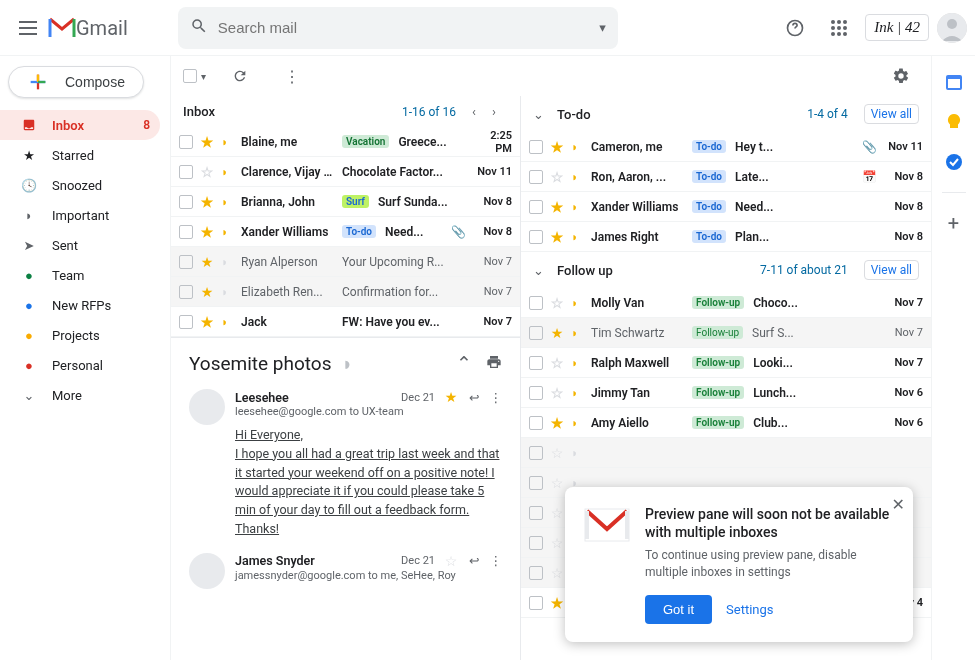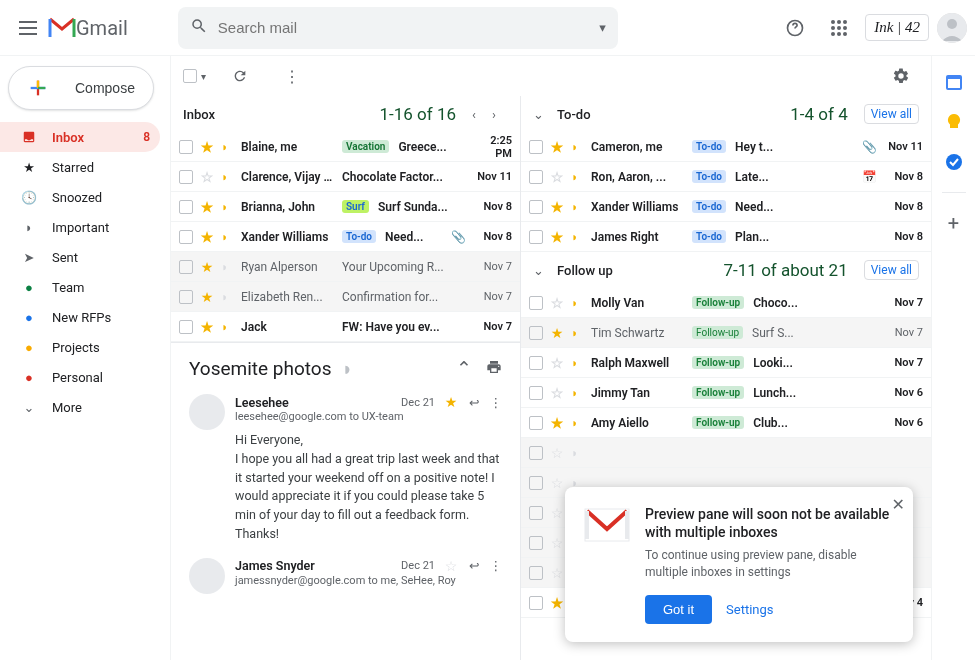--- a/index.html
+++ b/index.html
@@ -9,34 +9,34 @@
 .logo-area { display: flex; align-items: center; gap: 0; margin-right: 50px; }
 .gmail-text { font-size: 20px; color: #5f6368; }
 .search-box { flex: 1; max-width: 440px; background: #f1f3f4; border-radius: 8px; height: 42px; display: flex; align-items: center; padding: 0 12px; gap: 10px; }
 .search-box input { flex: 1; border: none; background: transparent; font-size: 15px; outline: none; color: #0c4a6e; }
 .header-right { margin-left: auto; display: flex; align-items: center; gap: 8px; }
 .icon-btn { width: 36px; height: 36px; display: flex; align-items: center; justify-content: center; cursor: pointer; border-radius: 50%; color: #5f6368; }
 .ink-badge { border: 1px solid #dadce0; border-radius: 4px; padding: 4px 8px; font-style: italic; font-family: cursive; font-size: 15px; }
 .avatar { width: 30px; height: 30px; border-radius: 50%; background: #ddd; display: flex; align-items: center; justify-content: center; overflow: hidden; }
 .main { display: flex; height: calc(660px - 56px); }
 .sidebar { width: 170px; padding: 10px 0; }
-.compose-btn { margin: 0 8px 12px 8px; padding: 10px 18px; border: 1px solid #dadce0; border-radius: 24px; background: #fff; display: flex; align-items: center; gap: 26px; box-shadow: 0 1px 2px rgba(60,64,67,.15); cursor: pointer; font-size: 14px; color: #3c4043; }
+.compose-btn { margin: 0 8px 12px 8px; padding: 4px 18px; border: 1px solid #dadce0; border-radius: 24px; background: #fff; display: flex; align-items: center; gap: 16px; box-shadow: 0 1px 2px rgba(60,64,67,.15); cursor: pointer; font-size: 14px; color: #3c4043; }
 .nav-item { height: 30px; display: flex; align-items: center; padding: 0 10px 0 20px; gap: 14px; cursor: pointer; border-radius: 0 15px 15px 0; font-size: 13px; color: #202124; margin-right: 10px; }
 .nav-item.active { background: #fce8e6; color: #d93025; font-weight: 600; }
 .nav-item .count { margin-left: auto; color: #d93025; font-size: 12px; }
 .nav-icon { width: 18px; display: flex; justify-content: center; color: #5f6368; }
 .nav-item.active .nav-icon { color: #d93025; }
 .content { flex: 1; display: flex; flex-direction: column; border-left: 1px solid #f1f3f4; overflow: hidden; }
 .toolbar { height: 40px; display: flex; align-items: center; padding: 0 12px; gap: 16px; }
 .panes { flex: 1; display: flex; overflow: hidden; }
 .left-pane { width: 350px; border-right: 1px solid #e8eaed; display: flex; flex-direction: column; overflow-y: auto; }
 .right-pane { flex: 1; display: flex; flex-direction: column; overflow-y: auto; position: relative; }
 .section-hdr { display: flex; align-items: center; padding: 8px 12px; gap: 8px; font-size: 13px; }
 .section-title { font-weight: 500; }
-.section-count { margin-left: auto; color: #14532d; font-size: 17px; }
+.section-count { margin-left: auto; color: #0369a1; font-size: 12px; }
 .hdr-nav { display: flex; gap: 4px; margin-left: 8px; }
 .view-all { color: #1a73e8; font-size: 12px; margin-left: 8px; border: 1px solid #dadce0; border-radius: 4px; padding: 2px 6px; }
 .row { display: flex; align-items: center; height: 30px; padding: 0 8px; gap: 6px; border-bottom: 1px solid #f1f3f4; font-size: 12px; }
 .row.unread { font-weight: 600; background: #fff; }
 .row.read { background: #f5f5f5; color: #5f6368; }
 .cb { width: 14px; height: 14px; border: 1.5px solid #bdc1c6; border-radius: 2px; flex-shrink: 0; }
 .star { color: #f4b400; font-size: 14px; width: 16px; text-align:center; flex-shrink:0;}
 .star.off { color: #dadce0; }
 .marker { color: #f4b400; font-size: 12px; width: 14px; flex-shrink:0;}
 .marker.off { color: #dadce0; }
@@ -55,21 +55,21 @@
 .preview-title { font-size: 19px; font-weight: 400; margin-bottom: 6px; display:flex; align-items:center; gap:10px;}
 .preview-tb { margin-left:auto; display:flex; gap:14px; color:#5f6368;}
 .msg { display: flex; gap: 10px; margin-top: 14px; }
 .msg-av { width: 36px; height: 36px; border-radius: 50%; background: #e8eaed; flex-shrink: 0; }
 .msg-body { flex: 1; font-size: 12.5px; }
 .msg-head { display: flex; align-items: center; gap: 8px; }
 .msg-name { font-weight: 600; }
 .msg-date { color: #5f6368; font-size: 11px; margin-left: auto; }
 .msg-acts { display:flex; gap:10px; color:#5f6368; align-items:center;}
 .msg-meta { color: #5f6368; font-size: 11px; margin-bottom: 8px; }
-.msg-text { line-height: 1.5; color: #3c4043; }
+.msg-text { line-height: 1.5; color: #3c4043; text-decoration: underline; }
 .dialog { position: absolute; bottom: 18px; right: 18px; width: 348px; background: #fff; border-radius: 8px; box-shadow: 0 2px 12px rgba(0,0,0,.25); padding: 18px; display: flex; gap: 14px; z-index: 10; }
 .dialog-close { position: absolute; top: 8px; right: 8px; color: #5f6368; cursor: pointer; font-size: 16px; }
 .dialog-icon { width: 48px; height: 40px; flex-shrink: 0; }
 .dialog-title { font-size: 14px; font-weight: 500; margin-bottom: 6px; line-height: 1.3; }
 .dialog-text { font-size: 12px; color: #5f6368; line-height: 1.4; margin-bottom: 14px; }
 .dialog-actions { display: flex; gap: 14px; align-items: center; }
 .btn-primary { background: #1a73e8; color: #fff; border: none; padding: 7px 18px; border-radius: 4px; font-size: 13px; cursor: pointer; }
 .link-btn { color: #1a73e8; font-size: 13px; cursor: pointer; }
 .side-icons { width: 44px; border-left: 1px solid #f1f3f4; display: flex; flex-direction: column; align-items: center; gap: 20px; padding-top: 16px; }
 .side-ic { width: 20px; height: 20px; display:flex; align-items:center; justify-content:center;}

